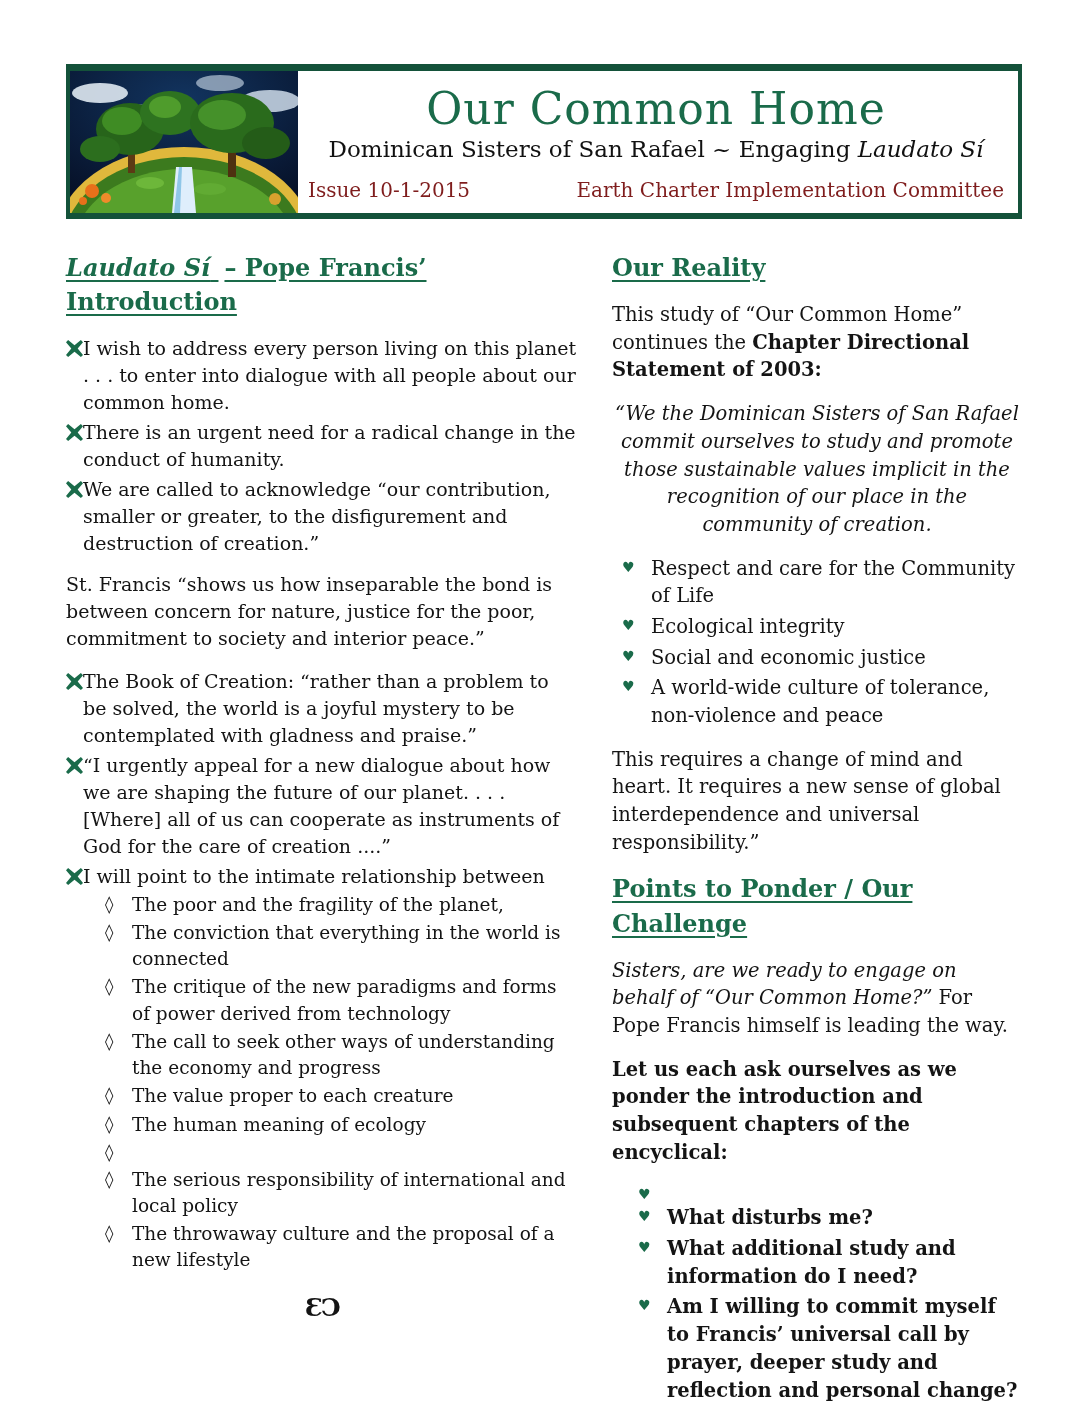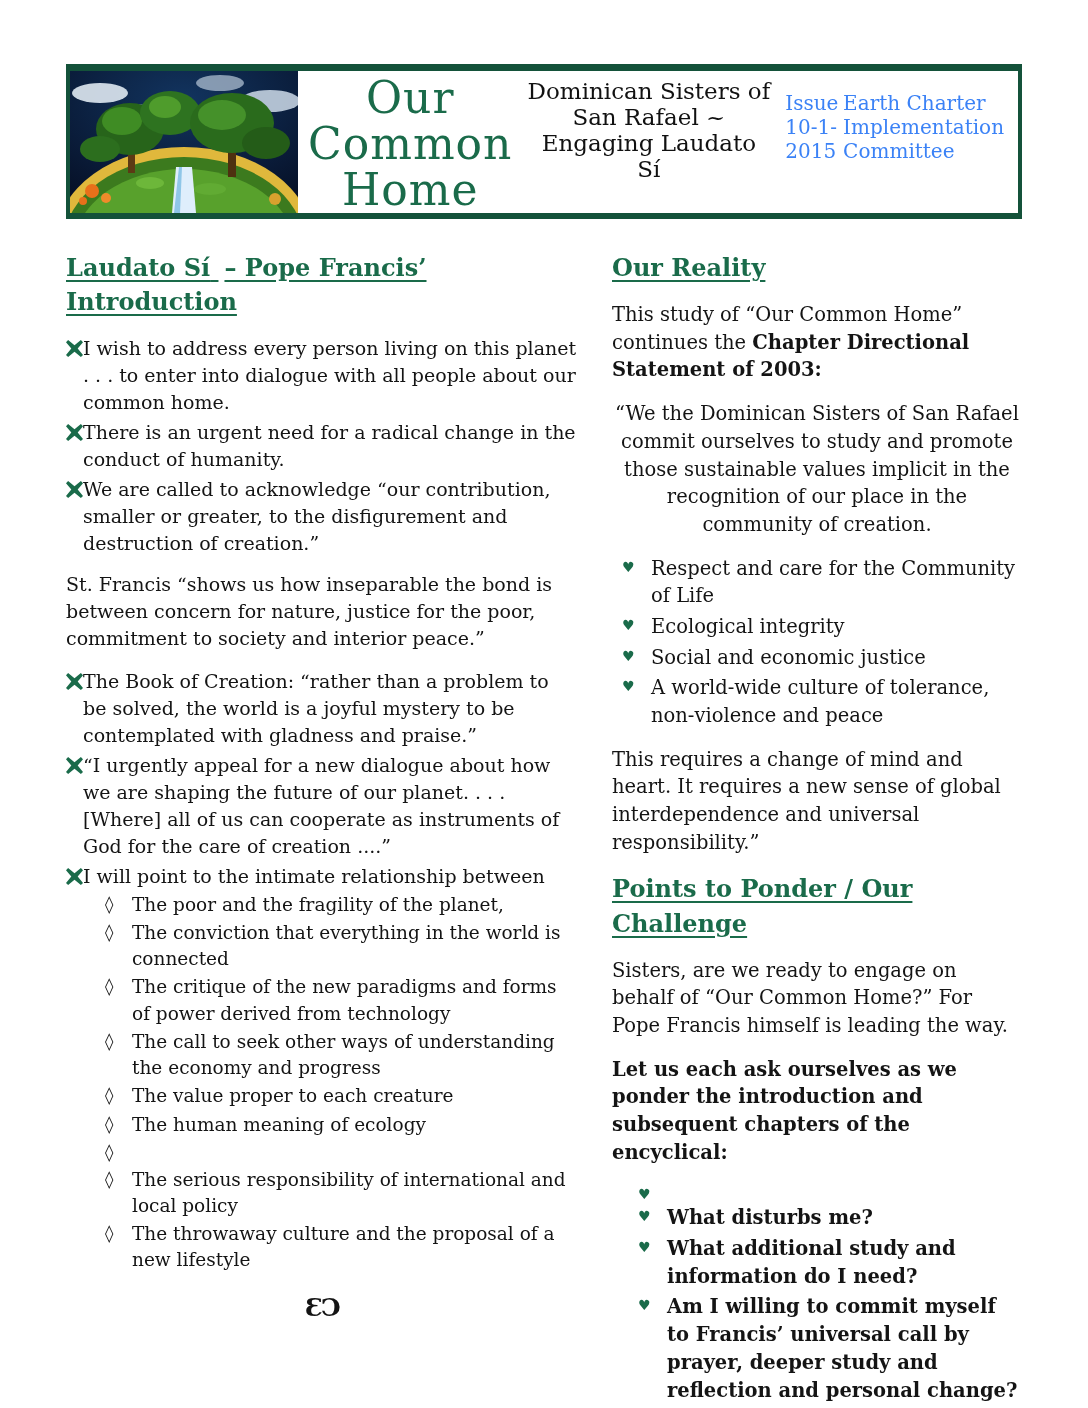--- a/index.html
+++ b/index.html
@@ -9,33 +9,33 @@
     padding:64px 66px 0 66px;
     font-family:"DejaVu Serif", serif;color:#141414;
   }
   
   .header-box{
     border:4px solid #14523a;border-top-width:7px;border-bottom-width:6px;
     height:142px;display:flex;box-sizing:content-box;background:#fff;
   }
   .logo{flex:0 0 228px;width:228px;height:142px;overflow:hidden;}
   .logo svg{display:block;width:100%;height:100%;}
-  .header-text{flex:1;display:flex;flex-direction:row;justify-content:center;padding:4px 14px 0 10px;gap:15px;}
+  .header-text{flex:1;display:flex;flex-direction:column;justify-content:center;padding:4px 14px 0 10px;}
   .nl-title{color:#1a6b4a;font-size:44px;line-height:1.05;text-align:center;font-weight:500;letter-spacing:1px;}
   .nl-subtitle{font-size:23px;text-align:center;margin-top:3px;color:#111;}
-  .issue-row{display:flex;justify-content:space-between;font-size:20px;margin-top:16px;color:#3b82f6;}
+  .issue-row{display:flex;justify-content:space-between;font-size:20px;margin-top:16px;color:#7f1d1d;}
   
   .columns{display:flex;gap:34px;margin-top:32px;}
   .col-left{flex:0 0 512px;width:512px;font-size:19px;line-height:1.42;}
   .col-right{flex:1;font-size:19.5px;line-height:1.42;}
   h2.section{
     color:#1a6b4a;font-size:24px;font-weight:bold;margin:0 0 16px 0;
     text-decoration:underline;text-underline-offset:4px;
   }
-  .italic{text-align:center;}
+  .italic{font-style:italic;text-align:center;}
   .bold{font-weight:bold;}
   .dash-gap{margin-left:6px;}
   p{margin:0 0 16px 0;}
   
   ul.xlist{list-style:none;margin:0 0 14px 0;padding:0;}
   ul.xlist>li{display:flex;gap:0;margin-bottom:3px;}
   .xicon{flex:0 0 17px;margin-top:5px;}
   .xicon svg{display:block;width:17px;height:17px;fill:#1a6b4a;}
   
   ul.dlist{list-style:none;margin:2px 0 0 22px;padding:0;font-size:18.5px;}

